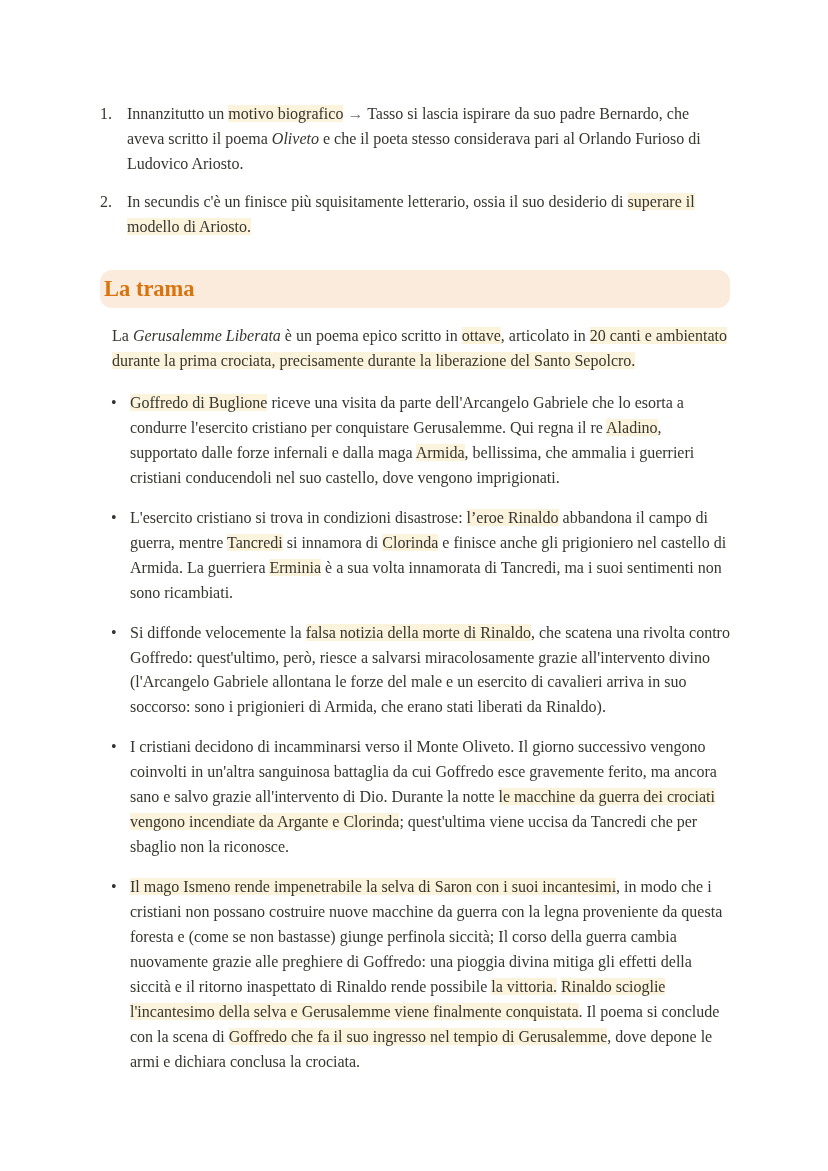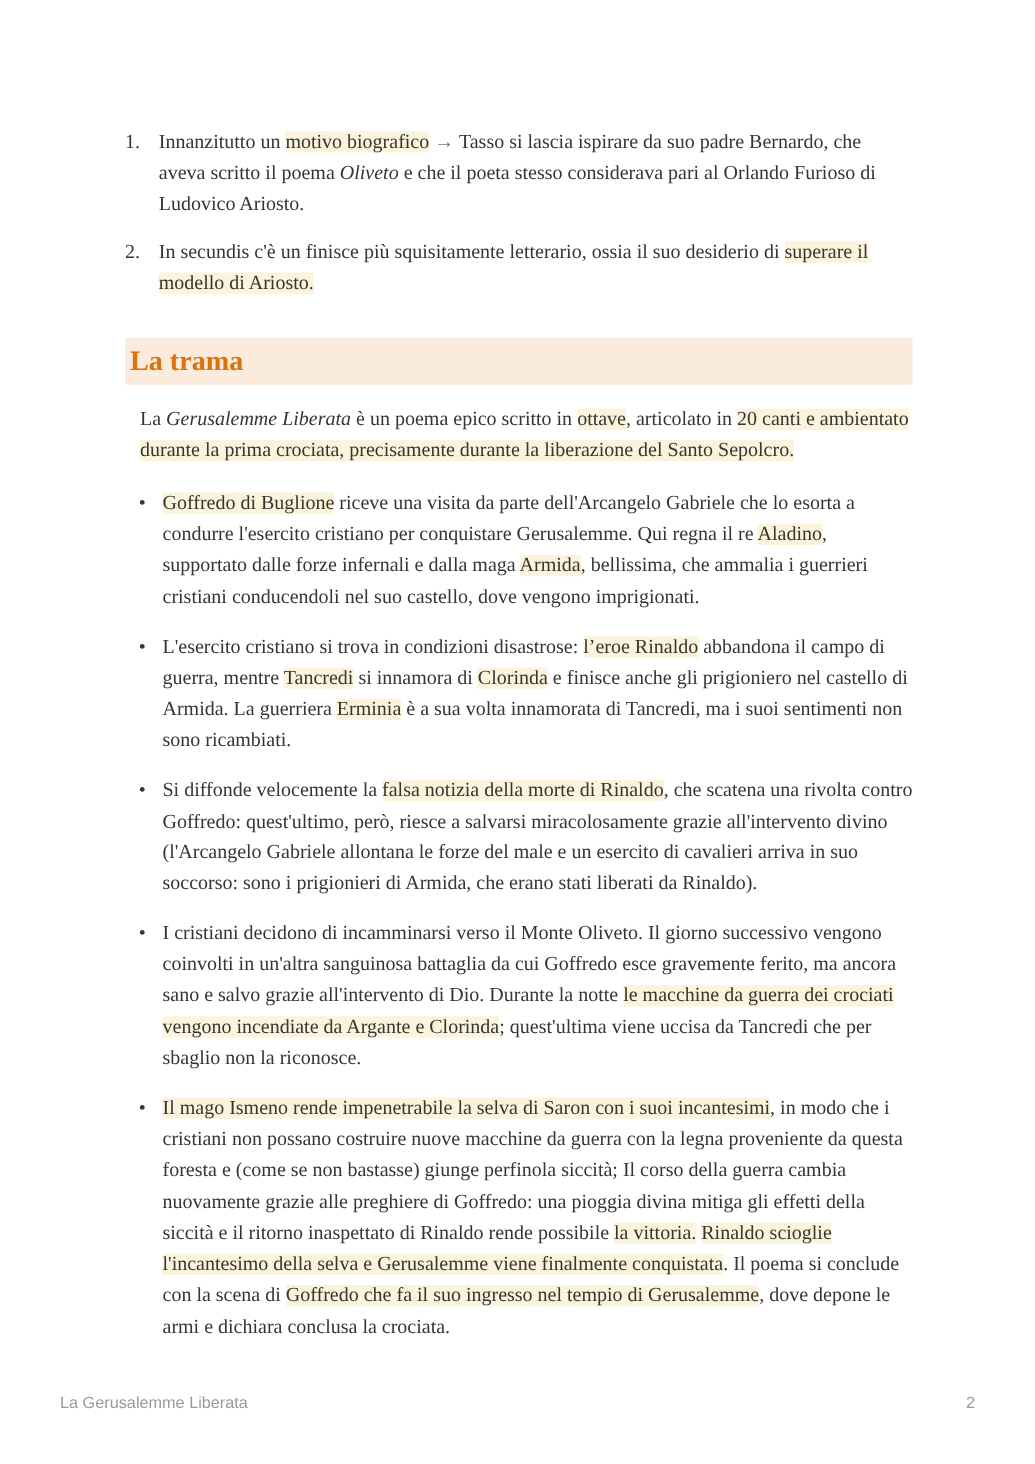--- a/index.html
+++ b/index.html
@@ -26,21 +26,21 @@
   .bul-marker{flex:none;width:30px;box-sizing:border-box;padding-left:11px;}
   .item-body{flex:1;}
   .section-heading{
     margin:30px 0 16px 0;
     background:var(--heading-bg,#faebdd);
     color:var(--heading-fg,#d9730d);
     font-size:22.5px;
     font-weight:bold;
     line-height:1.3;
     padding:4px 4px 5px 4px;
-    border-radius:2px;
+    border-radius:12px;
   }
   .intro{margin:0 0 17px 12px;}
   .b{font-weight:normal;}
   .i{font-style:italic;}
   .hl{background:var(--highlight-bg,#fbf3db);}
   .mut{color:#73726e;}
   .footer{
     position:absolute;
     left:48px;right:48px;bottom:42px;
     display:flex;justify-content:space-between;align-items:center;
@@ -90,17 +90,13 @@
           <span class="item-body"><span>I cristiani decidono di incamminarsi verso il Monte Oliveto. Il giorno successivo vengono coinvolti in un'altra sanguinosa battaglia da cui Goffredo esce gravemente ferito, ma ancora sano e salvo grazie all'intervento di Dio. Durante la notte </span><span class="b hl">le macchine da guerra dei crociati vengono incendiate da Argante e Clorinda</span><span>; quest'ultima viene uccisa da Tancredi che per sbaglio non la riconosce.</span></span>
         </li>
         <li class="bul-item">
           <span class="bul-marker">•</span>
           <span class="item-body"><span class="b hl">Il mago Ismeno rende impenetrabile la selva di Saron con i suoi incantesimi</span><span>, in modo che i cristiani non possano costruire nuove macchine da guerra con la legna proveniente da questa foresta e (come se non bastasse) giunge perfinola siccità; Il corso della guerra cambia nuovamente grazie alle preghiere di Goffredo: una pioggia divina mitiga gli effetti della siccità e il ritorno inaspettato di Rinaldo rende possibile </span><span class="hl">la vittoria.</span><span> </span><span class="b hl">Rinaldo scioglie l'incantesimo della selva e Gerusalemme viene finalmente conquistata</span><span>. Il poema si conclude con la scena di </span><span class="b hl">Goffredo che fa il suo ingresso nel tempio di Gerusalemme</span><span>, dove depone le armi e dichiara conclusa la crociata.</span></span>
         </li>
       </ul>
 
   </div>
 
-  <div class="footer">
-    <span>La Gerusalemme Liberata</span>
-    <span>2</span>
-  </div>
 </div>
 
 </body></html>

